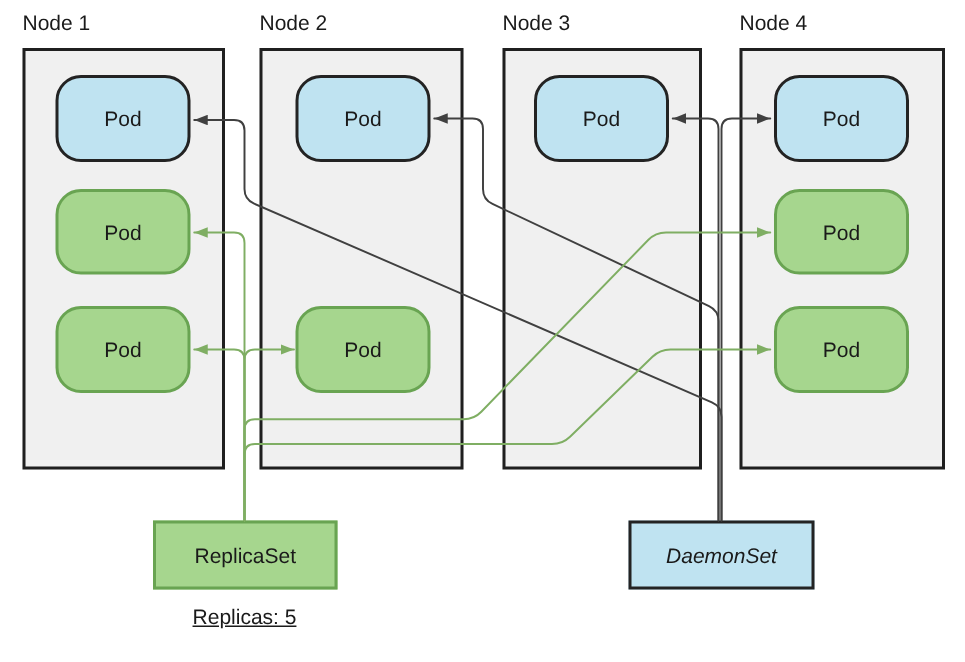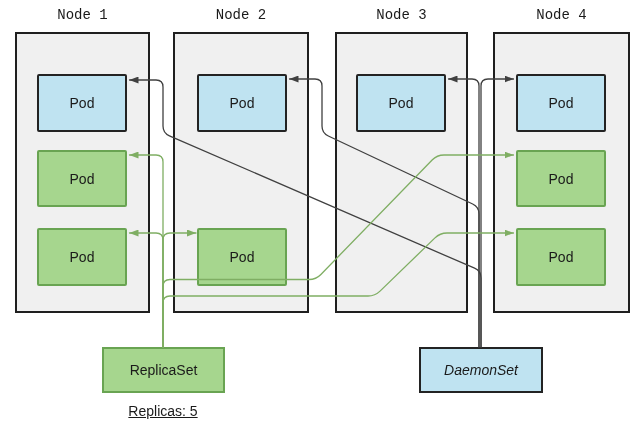--- a/index.html
+++ b/index.html
@@ -1,22 +1,22 @@
 <!DOCTYPE html>
 <html style="--background: #ffffff; --node-fill: #f0f0f0; --node-border: #1f1f1f; --pod-blue-fill: #bfe3f1; --pod-blue-border: #232323; --pod-green-fill: #a6d68e; --pod-green-border: #69a452; --edge-black: #404040; --edge-green: #7fae63; --text: #1a1a1a;"><head>
 <meta charset="utf-8">
 <style>
   html,body{margin:0;padding:0;background:#ffffff;}
   body{font-family:"Liberation Sans", sans-serif;color:var(--text,#1a1a1a);}
   .canvas{position:relative;width:643px;height:441px;background:var(--background,#fff);overflow:hidden;}
   .edges{position:absolute;left:0;top:0;width:643px;height:441px;z-index:5;pointer-events:none;}
   .node{position:absolute;background:var(--node-fill,#f0f0f0);border:2px solid var(--node-border,#1f1f1f);box-sizing:border-box;z-index:1;}
-  .node-title{position:absolute;text-align:center;font-size:14px;line-height:17px;color:var(--text,#1a1a1a);z-index:2;font-family:Liberation Mono, monospace;}
-  .pod{position:absolute;border-radius:2px;display:flex;align-items:center;justify-content:center;
-       font-size:14px;box-sizing:border-box;z-index:3;color:var(--text,#1a1a1a);margin-top:24px;}
+  .node-title{position:absolute;font-size:14px;line-height:17px;color:var(--text,#1a1a1a);z-index:2;}
+  .pod{position:absolute;border-radius:17px;display:flex;align-items:center;justify-content:center;
+       font-size:14px;box-sizing:border-box;z-index:3;color:var(--text,#1a1a1a);}
   .pod.blue{background:var(--pod-blue-fill,#bfe3f1);border:2px solid var(--pod-blue-border,#222);}
   .pod.green{background:var(--pod-green-fill,#a6d68e);border:2px solid var(--pod-green-border,#69a452);}
   .controller{position:absolute;display:flex;align-items:center;justify-content:center;font-size:14px;
        box-sizing:border-box;z-index:3;color:var(--text,#1a1a1a);}
   .controller.green{background:var(--pod-green-fill,#a6d68e);border:2px solid var(--pod-green-border,#69a452);}
   .controller.blue{background:var(--pod-blue-fill,#bfe3f1);border:2px solid var(--pod-blue-border,#222);font-style:italic;}
   .caption{position:absolute;text-align:center;font-size:14px;line-height:17px;z-index:2;color:var(--text,#1a1a1a);text-decoration:underline;}
 </style>
 </head>
 <body>

